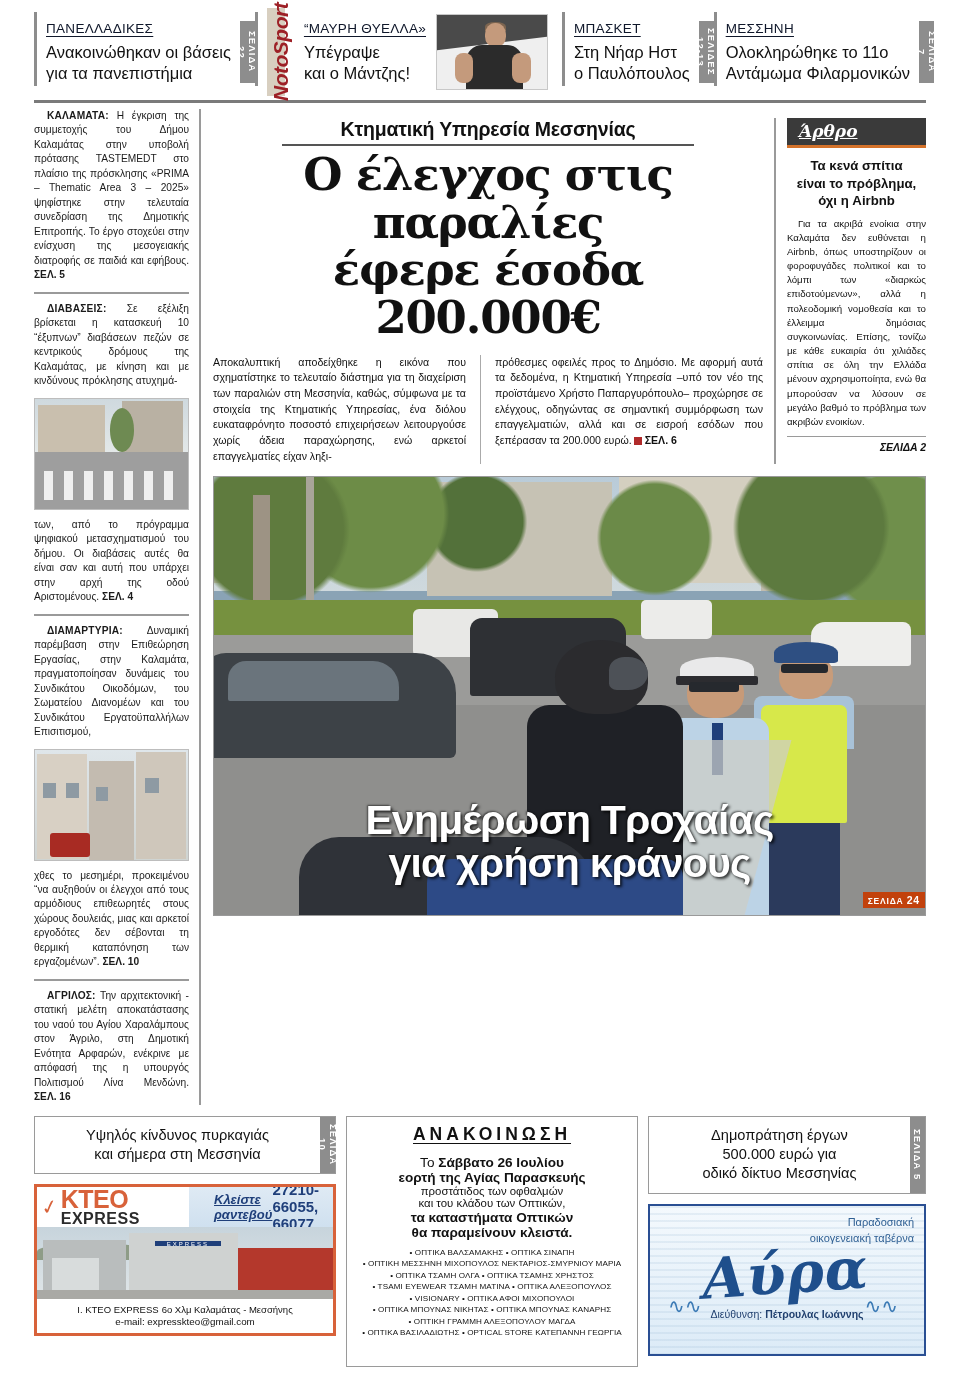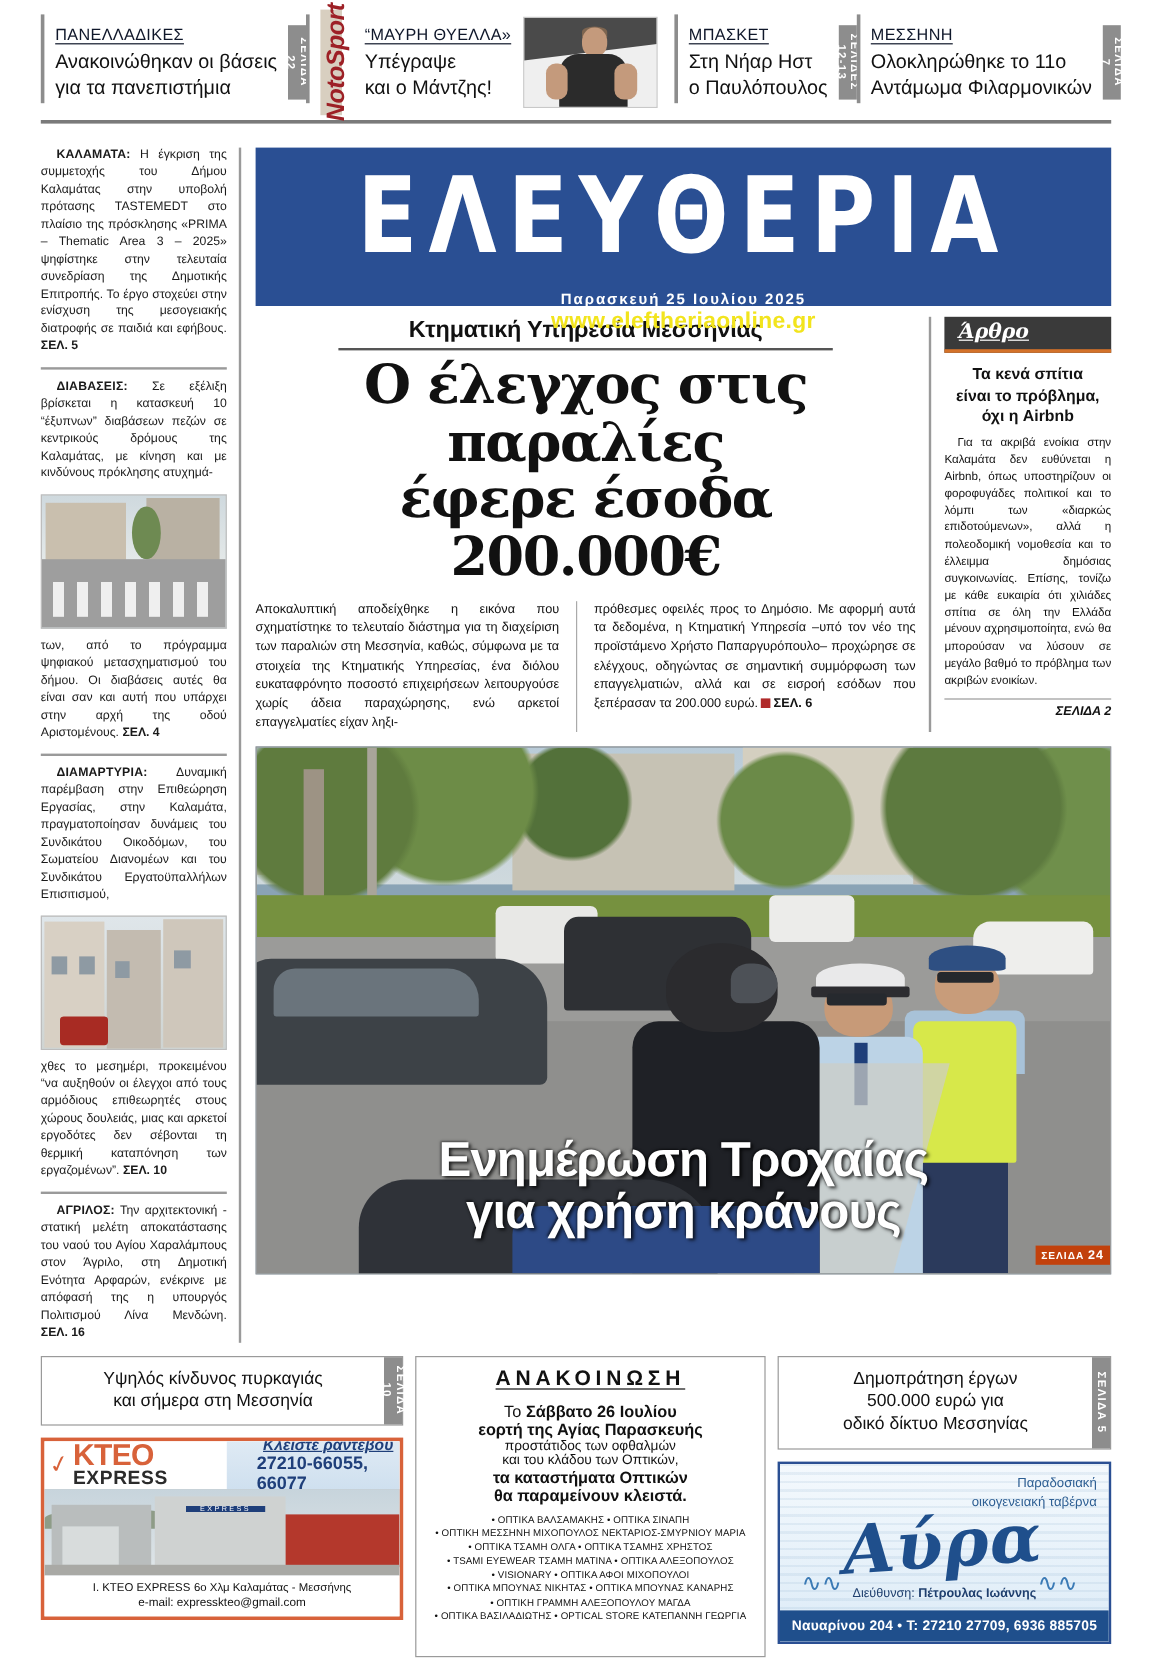--- a/index.html
+++ b/index.html
@@ -106,21 +106,21 @@
   .tp-armR { position:absolute; right:15%; top:52%; width:17%; height:40%;
              background:#c49a7c; border-radius:8px; }
 
   .header-rule { height: 3px; background: #7a7a7a; margin-top: 4px; }
 
   
   .main-grid {
     display: grid;
     grid-template-columns: 167px 1fr;
     gap: 0;
-    margin-top: 20px;
+    margin-top: 6px;
   }
 
   
   .sidebar { padding-right: 10px; border-right: 2px solid #9a9a9a; }
   .side-block { font-size: 10.2px; line-height: 1.42; text-align: justify; color: #1a1a1a; }
   .side-block .lead { font-weight: bold; letter-spacing: .2px; }
   .side-block .sel { font-weight: bold; white-space: nowrap; }
   .side-indent { text-indent: 13px; }
   .side-sep { height: 2px; background: #9a9a9a; margin: 9px 0 8px; }
   .side-photo {
@@ -303,21 +303,21 @@
   .kteo {
     margin-top: 10px; border: 3px solid #d8623a; height: 152px;
     position: relative; overflow: hidden; background: #fff;
   }
   .kteo-top { display: flex; height: 40px; background: #fff; }
   .kteo-logo { flex: 0 0 152px; display: flex; align-items: center; padding-left: 4px; gap: 3px; }
   .kteo-tick { font-size: 20px; color: #d8623a; font-weight: bold; transform: rotate(-12deg); }
   .kteo-words { line-height: .96; }
   .kteo-k { font-size: 25px; font-weight: bold; color: #d8623a; letter-spacing: -.5px; }
   .kteo-e { font-size: 16px; font-weight: bold; color: #2b2b2b; letter-spacing: .5px; }
-  .kteo-right { flex: 1; display: flex; flex-direction: column; align-items: center; justify-content: center;
+  .kteo-right { flex: 1; display: flex; flex-direction: row; align-items: center; justify-content: flex-end;
                 background: linear-gradient(#dfeaf4,#cfe0ef); padding-left: 25px; }
   .kteo-appt { font-size: 13px; font-weight: bold; font-style: italic; color: #1f3f7a;
                text-decoration: underline; }
   .kteo-phone{ font-size: 15px; font-weight: bold; color: #1f3f7a; }
   .kteo-photo { position: absolute; left: 0; right: 0; top: 40px; bottom: 34px; background: #b9c3c8; overflow: hidden; }
   .kp-sky { position:absolute; inset:0; background:linear-gradient(#c7d4dc,#e0e6e8); }
   .kp-hill{ position:absolute; left:0; top:22%; width:38%; height:24%; background:#8e9c87; border-radius:50% 50% 0 0; }
   .kp-b1  { position:absolute; left:2%; top:18%; width:28%; height:72%; background:#b9bdbd; }
   .kp-b2  { position:absolute; left:31%; top:8%; width:37%; height:82%; background:#cfd2d1; }
   .kp-b3  { position:absolute; left:68%; top:30%; width:32%; height:60%; background:#b4382c; }
@@ -504,25 +504,20 @@
       <div class="side-block side-indent">
         <span class="lead">ΑΓΡΙΛΟΣ:</span><span> Την αρχιτεκτονική - στατική μελέτη αποκατάστασης του ναού του Αγίου Χαραλάμπους στον Άγριλο, στη Δημοτική Ενότητα Αρφαρών, ενέκρινε με απόφασή της η υπουργός Πολιτισμού Λίνα Μενδώνη.</span>
         <span class="sel">ΣΕΛ. 16</span>
       </div>
 
     </div>
 
     <div class="rightcol">
 
 
-      <div class="masthead">
-        <div class="mast-logo">ΕΛΕΥΘΕΡΙΑ</div>
-        <div class="mast-date">Παρασκευή 25 Ιουλίου 2025</div>
-        <div class="mast-url">www.eleftheriaonline.gr</div>
-      </div>
 
       <div class="lead-area">
 
         <div class="lead-main">
           <div class="lead-kicker">Κτηματική Υπηρεσία Μεσσηνίας</div>
           <div class="lead-head">Ο έλεγχος στις παραλίες</div>
           <div class="lead-head">έφερε έσοδα 200.000€</div>
           <div class="lead-body">
             <div class="c1">Αποκαλυπτική αποδείχθηκε η εικόνα που σχηματίστηκε το τελευταίο διάστημα για τη διαχείριση των παραλιών στη Μεσσηνία, καθώς, σύμφωνα με τα στοιχεία της Κτηματικής Υπηρεσίας, ένα διόλου ευκαταφρόνητο ποσοστό επιχειρήσεων λειτουργούσε χωρίς άδεια παραχώρησης, ενώ αρκετοί επαγγελματίες είχαν ληξι-</div>
             <div>
@@ -677,18 +672,17 @@
       </div>
 
       <div class="aura">
         <div class="aura-grain"></div>
         <div class="aura-sub1">Παραδοσιακή</div>
         <div class="aura-sub2">οικογενειακή ταβέρνα</div>
         <div class="aura-name">Αύρα</div>
         <div class="aura-wave-l">∿∿</div>
         <div class="aura-wave-r">∿∿</div>
         <div class="aura-dir"><span>Διεύθυνση: </span><b>Πέτρουλας Ιωάννης</b></div>
-        <div class="aura-bar">Ναυαρίνου 204 • Τ: 27210 27709, 6936 885705</div>
       </div>
     </div>
 
   </div>
 </div>
 
 </body></html>

